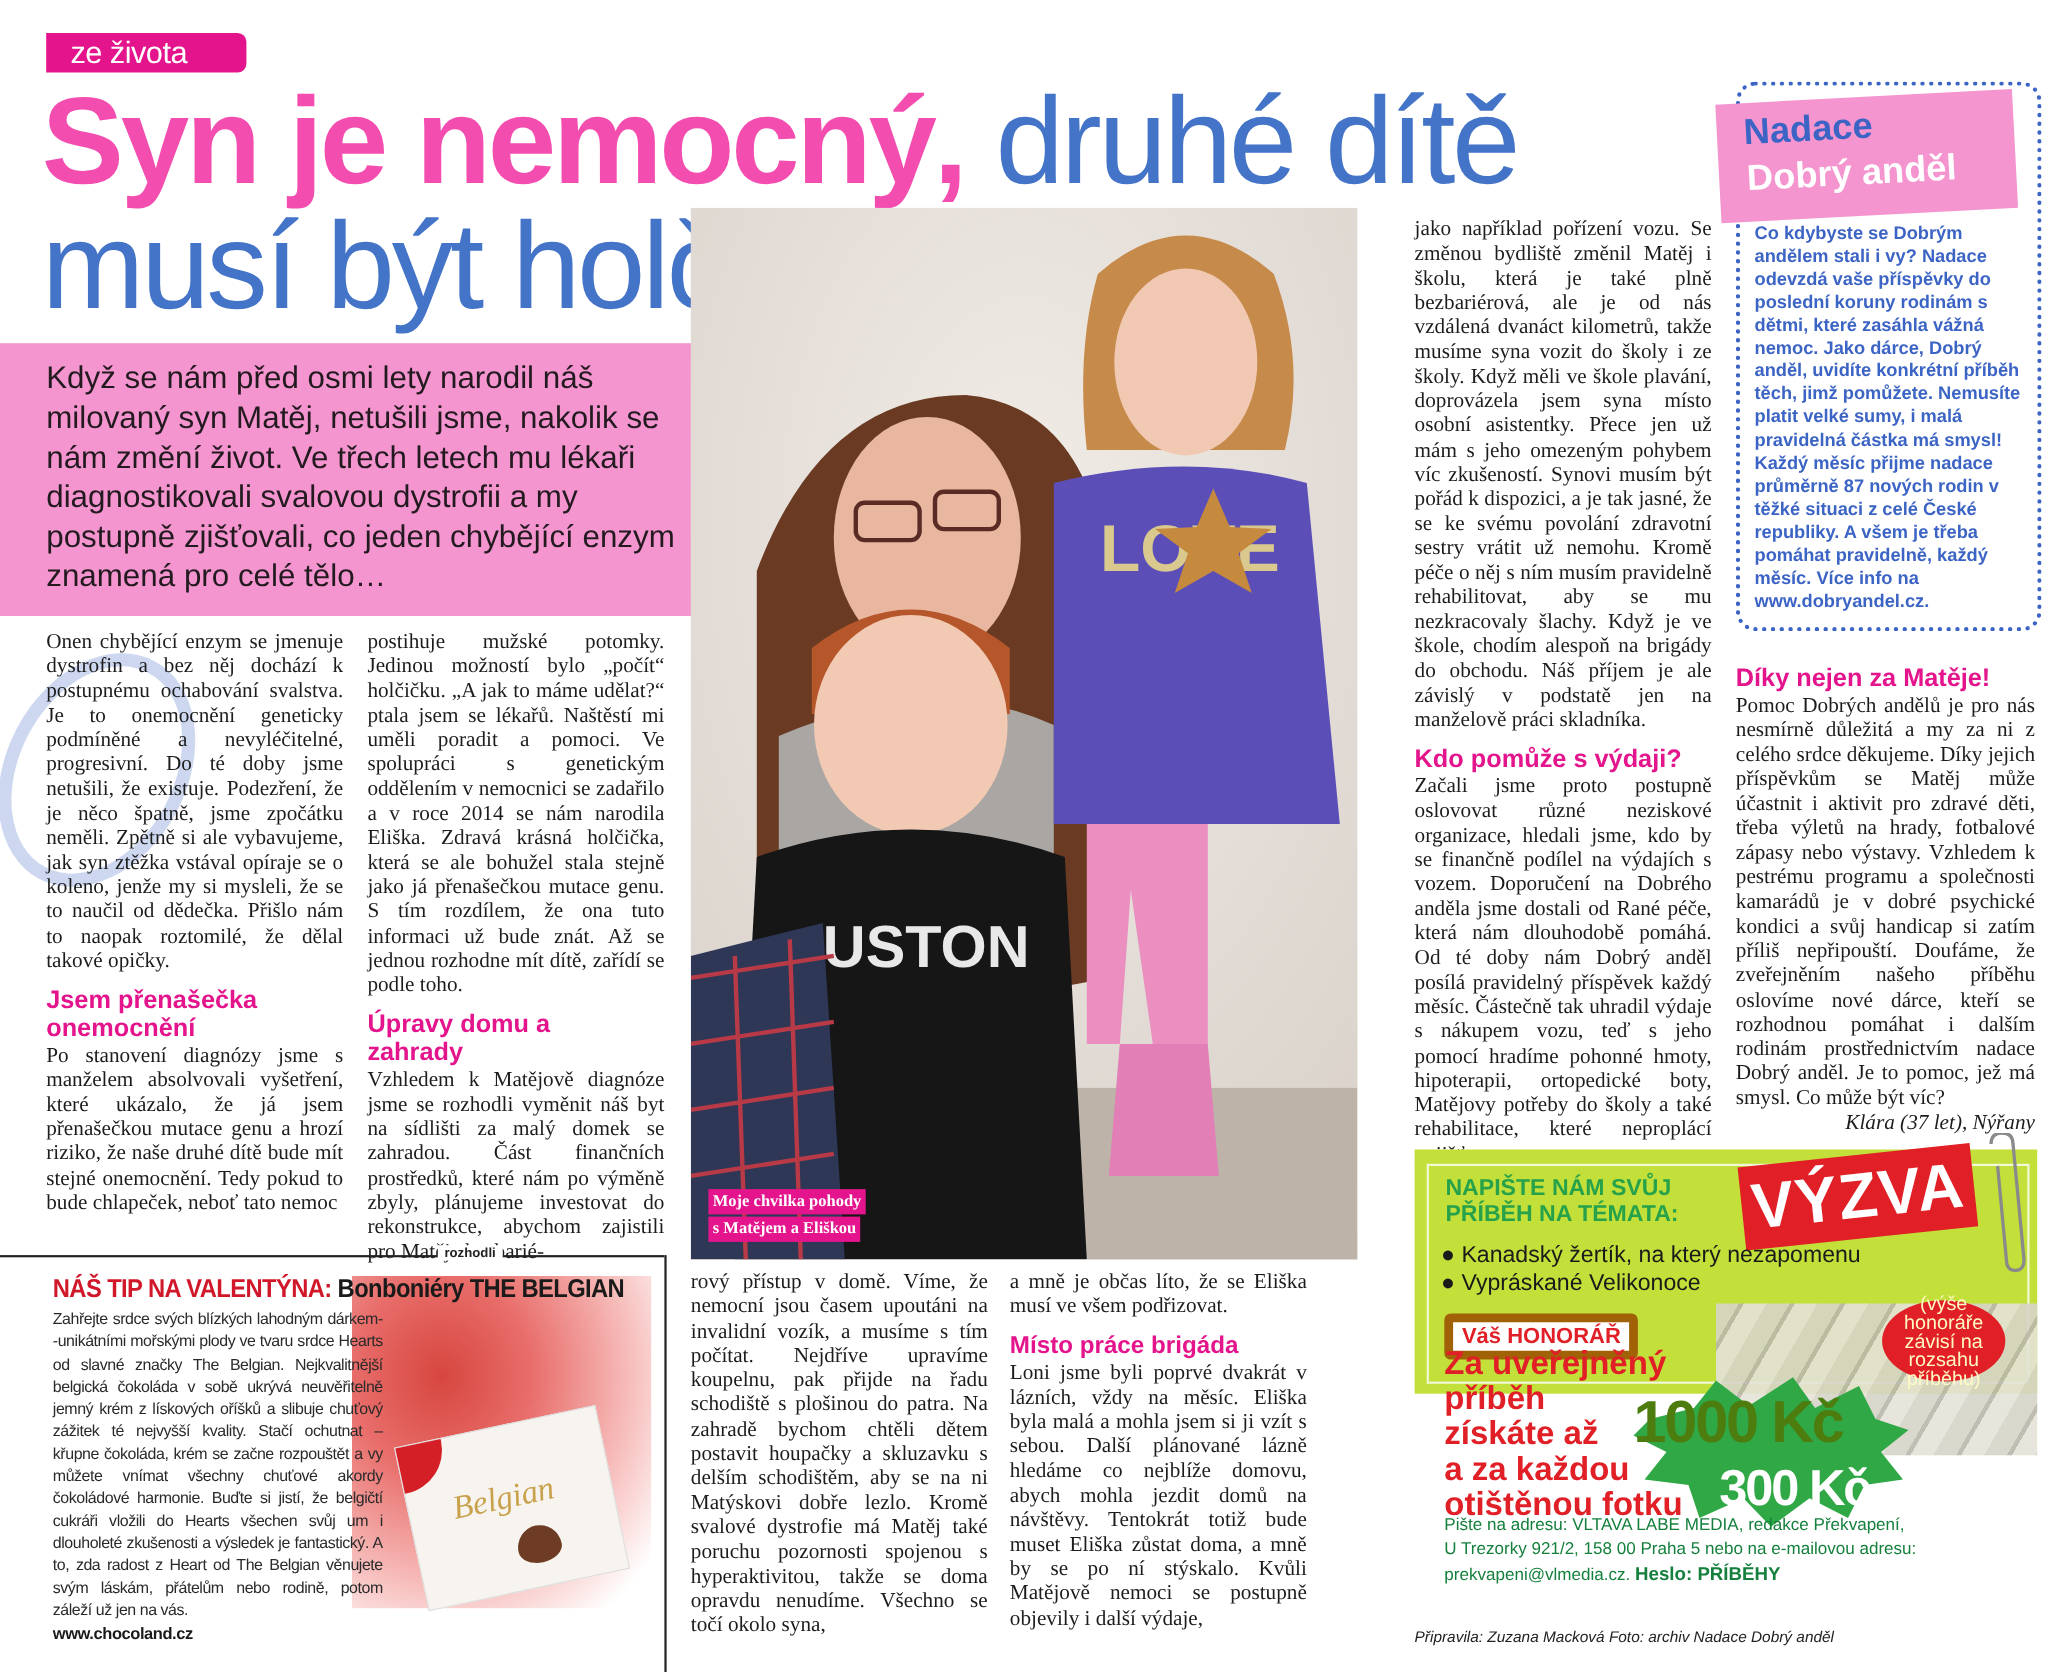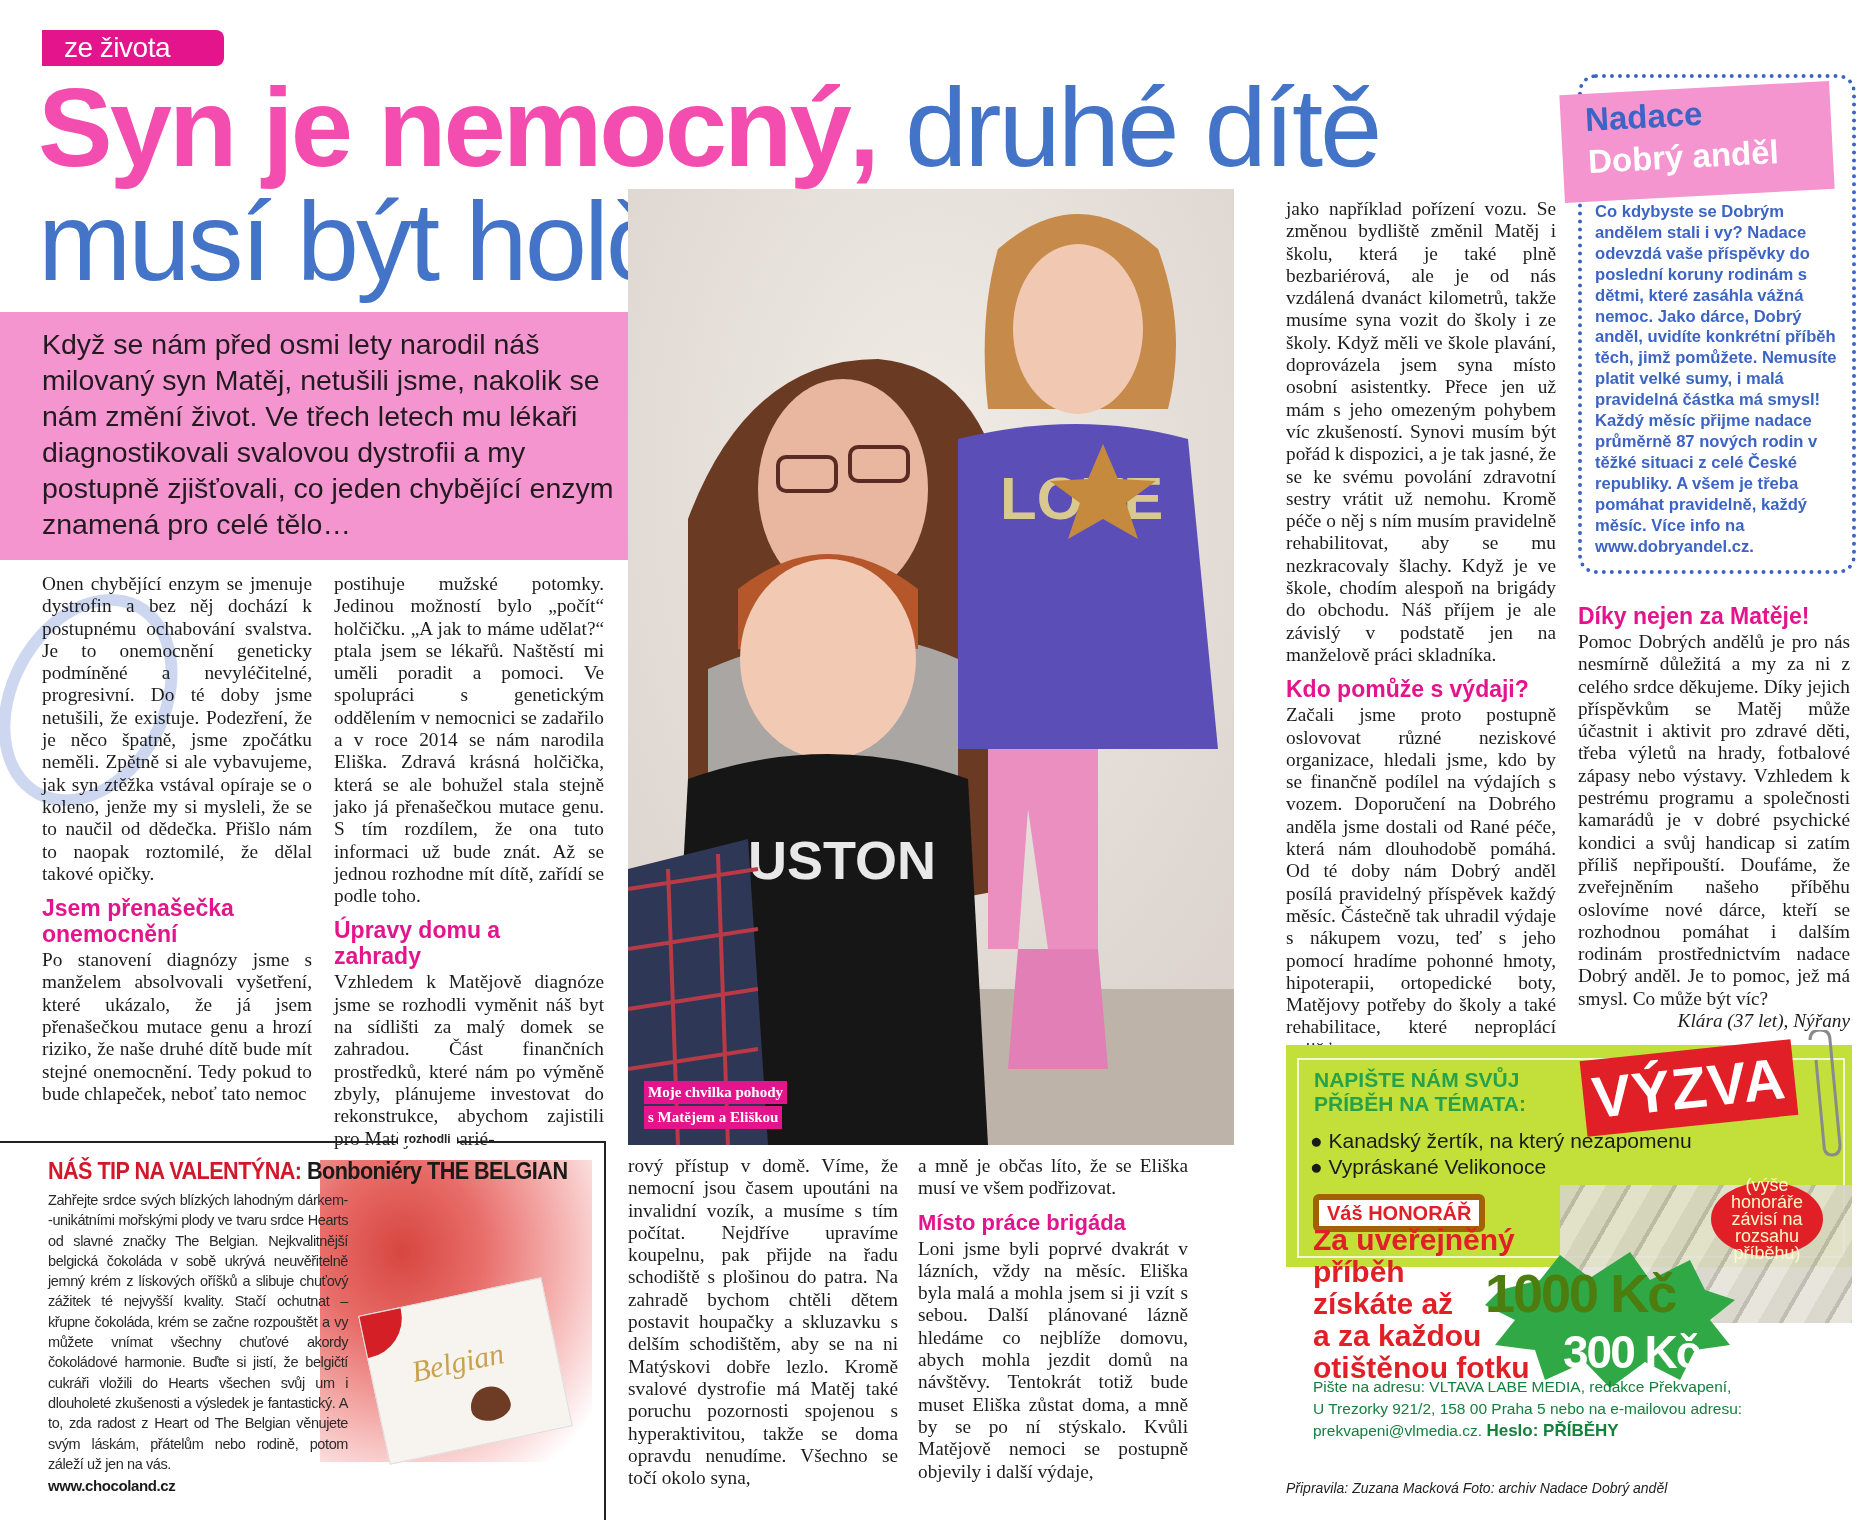--- a/index.html
+++ b/index.html
@@ -20,21 +20,21 @@
   .nadace-box { left: 1578px; top: 74px; width: 278px; height: 500px; border: 4px dotted #3c64c4; border-radius: 18px; box-sizing: border-box; }
   .nadace-header { left: 1562px; top: 88px; width: 270px; height: 108px; background: #f495cf; transform: rotate(-3deg); }
   .nadace-h1 { left: 1585px; top: 98px; font-weight: bold; font-size: 33px; color: #3c64c4; transform: rotate(-3deg); }
   .nadace-h2 { left: 1588px; top: 138px; font-weight: bold; font-size: 33px; color: #ffffff; transform: rotate(-3deg); }
   .nadace-text { left: 1595px; top: 202px; width: 252px; font-weight: bold; font-size: 16.6px; line-height: 20.9px; color: #3c64c4; }
   .challenge { left: 1286px; top: 1045px; width: 566px; height: 222px; background: #c3e03a; }
   .challenge-inner { left: 1297px; top: 1058px; width: 544px; height: 196px; border: 2px solid #f1f8d6; }
   .ch-head { left: 1314px; top: 1068px; font-weight: bold; font-size: 21px; line-height: 24px; color: #27a24a; }
   .vyzva { left: 1583px; top: 1050px; width: 212px; height: 76px; background: #e01f26; transform: rotate(-6deg); color: #fff; font-weight: bold; font-size: 58px; line-height: 76px; text-align: center; letter-spacing: 1px; }
   .ch-bullets { left: 1310px; top: 1128px; font-weight: normal; font-size: 21px; line-height: 26px; color: #1a1a1a; }
-  .honorar-badge { left: 1313px; top: 1194px; padding: 0 8px; height: 26px; background: #fff; border: 6px solid #a16207; border-radius: 6px; color: #e01f26; font-weight: bold; font-size: 20px; line-height: 26px; }
+  .honorar-badge { left: 1313px; top: 1194px; padding: 0 8px; height: 26px; background: #fff; border: 8px solid #a16207; border-radius: 6px; color: #e01f26; font-weight: bold; font-size: 20px; line-height: 26px; }
   .ch-red { left: 1313px; top: 1224px; font-weight: bold; font-size: 30px; line-height: 32px; color: #e01f26; }
   .money { left: 1560px; top: 1185px; width: 292px; height: 138px; background: repeating-linear-gradient(120deg, #d6d4c8 0 18px, #b9b7ab 18px 22px, #e4e2d8 22px 40px); opacity: 0.9; }
   .money-note { left: 1711px; top: 1182px; width: 112px; height: 74px; border-radius: 50%; background: #e01f26; color: #fef9c3; font-size: 18px; line-height: 17px; text-align: center; display: flex; align-items: center; justify-content: center; }
   .burst { left: 1480px; top: 1250px; }
   .amount-big { left: 1485px; top: 1262px; font-weight: bold; font-size: 54px; color: #4d7c0f; letter-spacing: -2px; }
   .amount-small { left: 1563px; top: 1325px; font-weight: bold; font-size: 46px; color: #fff; letter-spacing: -2px; }
   .ch-address { left: 1313px; top: 1376px; font-size: 15.5px; line-height: 22px; color: #15803d; }
   .ch-address b { font-weight: bold; font-size: 17px; }
   .credits { left: 1286px; top: 1480px; font-style: italic; font-size: 14px; color: #222; }
   .ad-rule-top { left: 0; top: 1141px; width: 604px; height: 2px; background: #222; }

